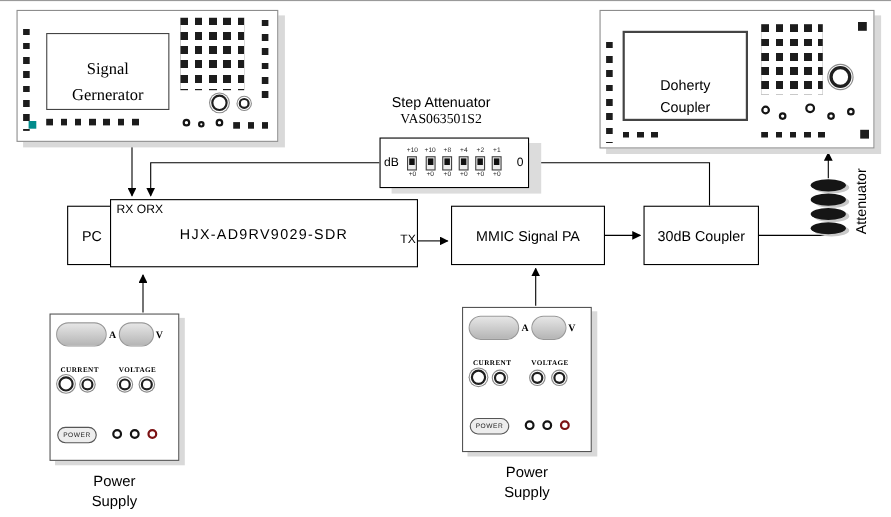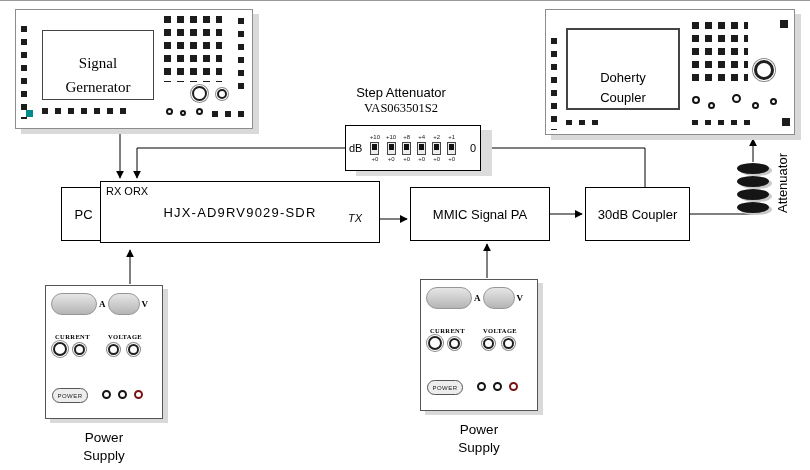--- a/index.html
+++ b/index.html
@@ -31,21 +31,21 @@
 
   .stepatt { padding:0 16px; }
   .stepatt .side { position:absolute; font-size:11px; top:50%; transform:translateY(-50%); }
   .sw-row { display:flex; gap:6px; align-items:center; }
   .sw { display:flex; flex-direction:column; align-items:center; font-size:6px; line-height:1.1; color:#222; }
   .sw .body { width:9px; height:13px; border:1px solid #444; background:#ededed; position:relative; margin:1px 0; display:block; }
   .sw .nub { position:absolute; left:1px; right:1px; top:1px; height:6px; background:#111; display:block; }
 
   .sdr .corner { position:absolute; left:5px; top:3px; font-size:11px; }
   .sdr .main { letter-spacing:1.2px; }
-  .sdr .tx { position:absolute; right:17px; top:30px; font-size:11px;font-style:italic; }
+  .sdr .tx { position:absolute; right:1px; top:30px; font-size:11px; }
 
   .barrel { position:absolute; }
   .disk { width:32px; height:11px; background:#151515; border-radius:50%; margin-bottom:2px; box-shadow:3px 2px 0 #c9c9c9; }
   .vlabel { position:absolute; left:775px; top:233px; width:102px; height:16px; transform:rotate(-90deg); transform-origin:0 0; font-size:13px; text-align:center; }
 
   .meters { position:absolute; left:5px; top:7px; display:flex; align-items:center; gap:2px; }
   .pill { height:22px; border-radius:11px; background:linear-gradient(#e6e6e6,#b5b5b5); border:1px solid #979797; }
   .mlabel { font-family:"Liberation Serif","DejaVu Serif",serif; font-weight:bold; font-size:9px; }
   .klabel { position:absolute; font-family:"Liberation Serif","DejaVu Serif",serif; font-size:6.5px; font-weight:bold; letter-spacing:0.4px; }
   .powerbtn { position:absolute; left:6px; top:102px; width:36px; height:15px; border:1px solid #555; border-radius:8px; background:#ededed; display:flex; align-items:center; justify-content:center; font-size:6px; letter-spacing:0.5px; color:#222; }

